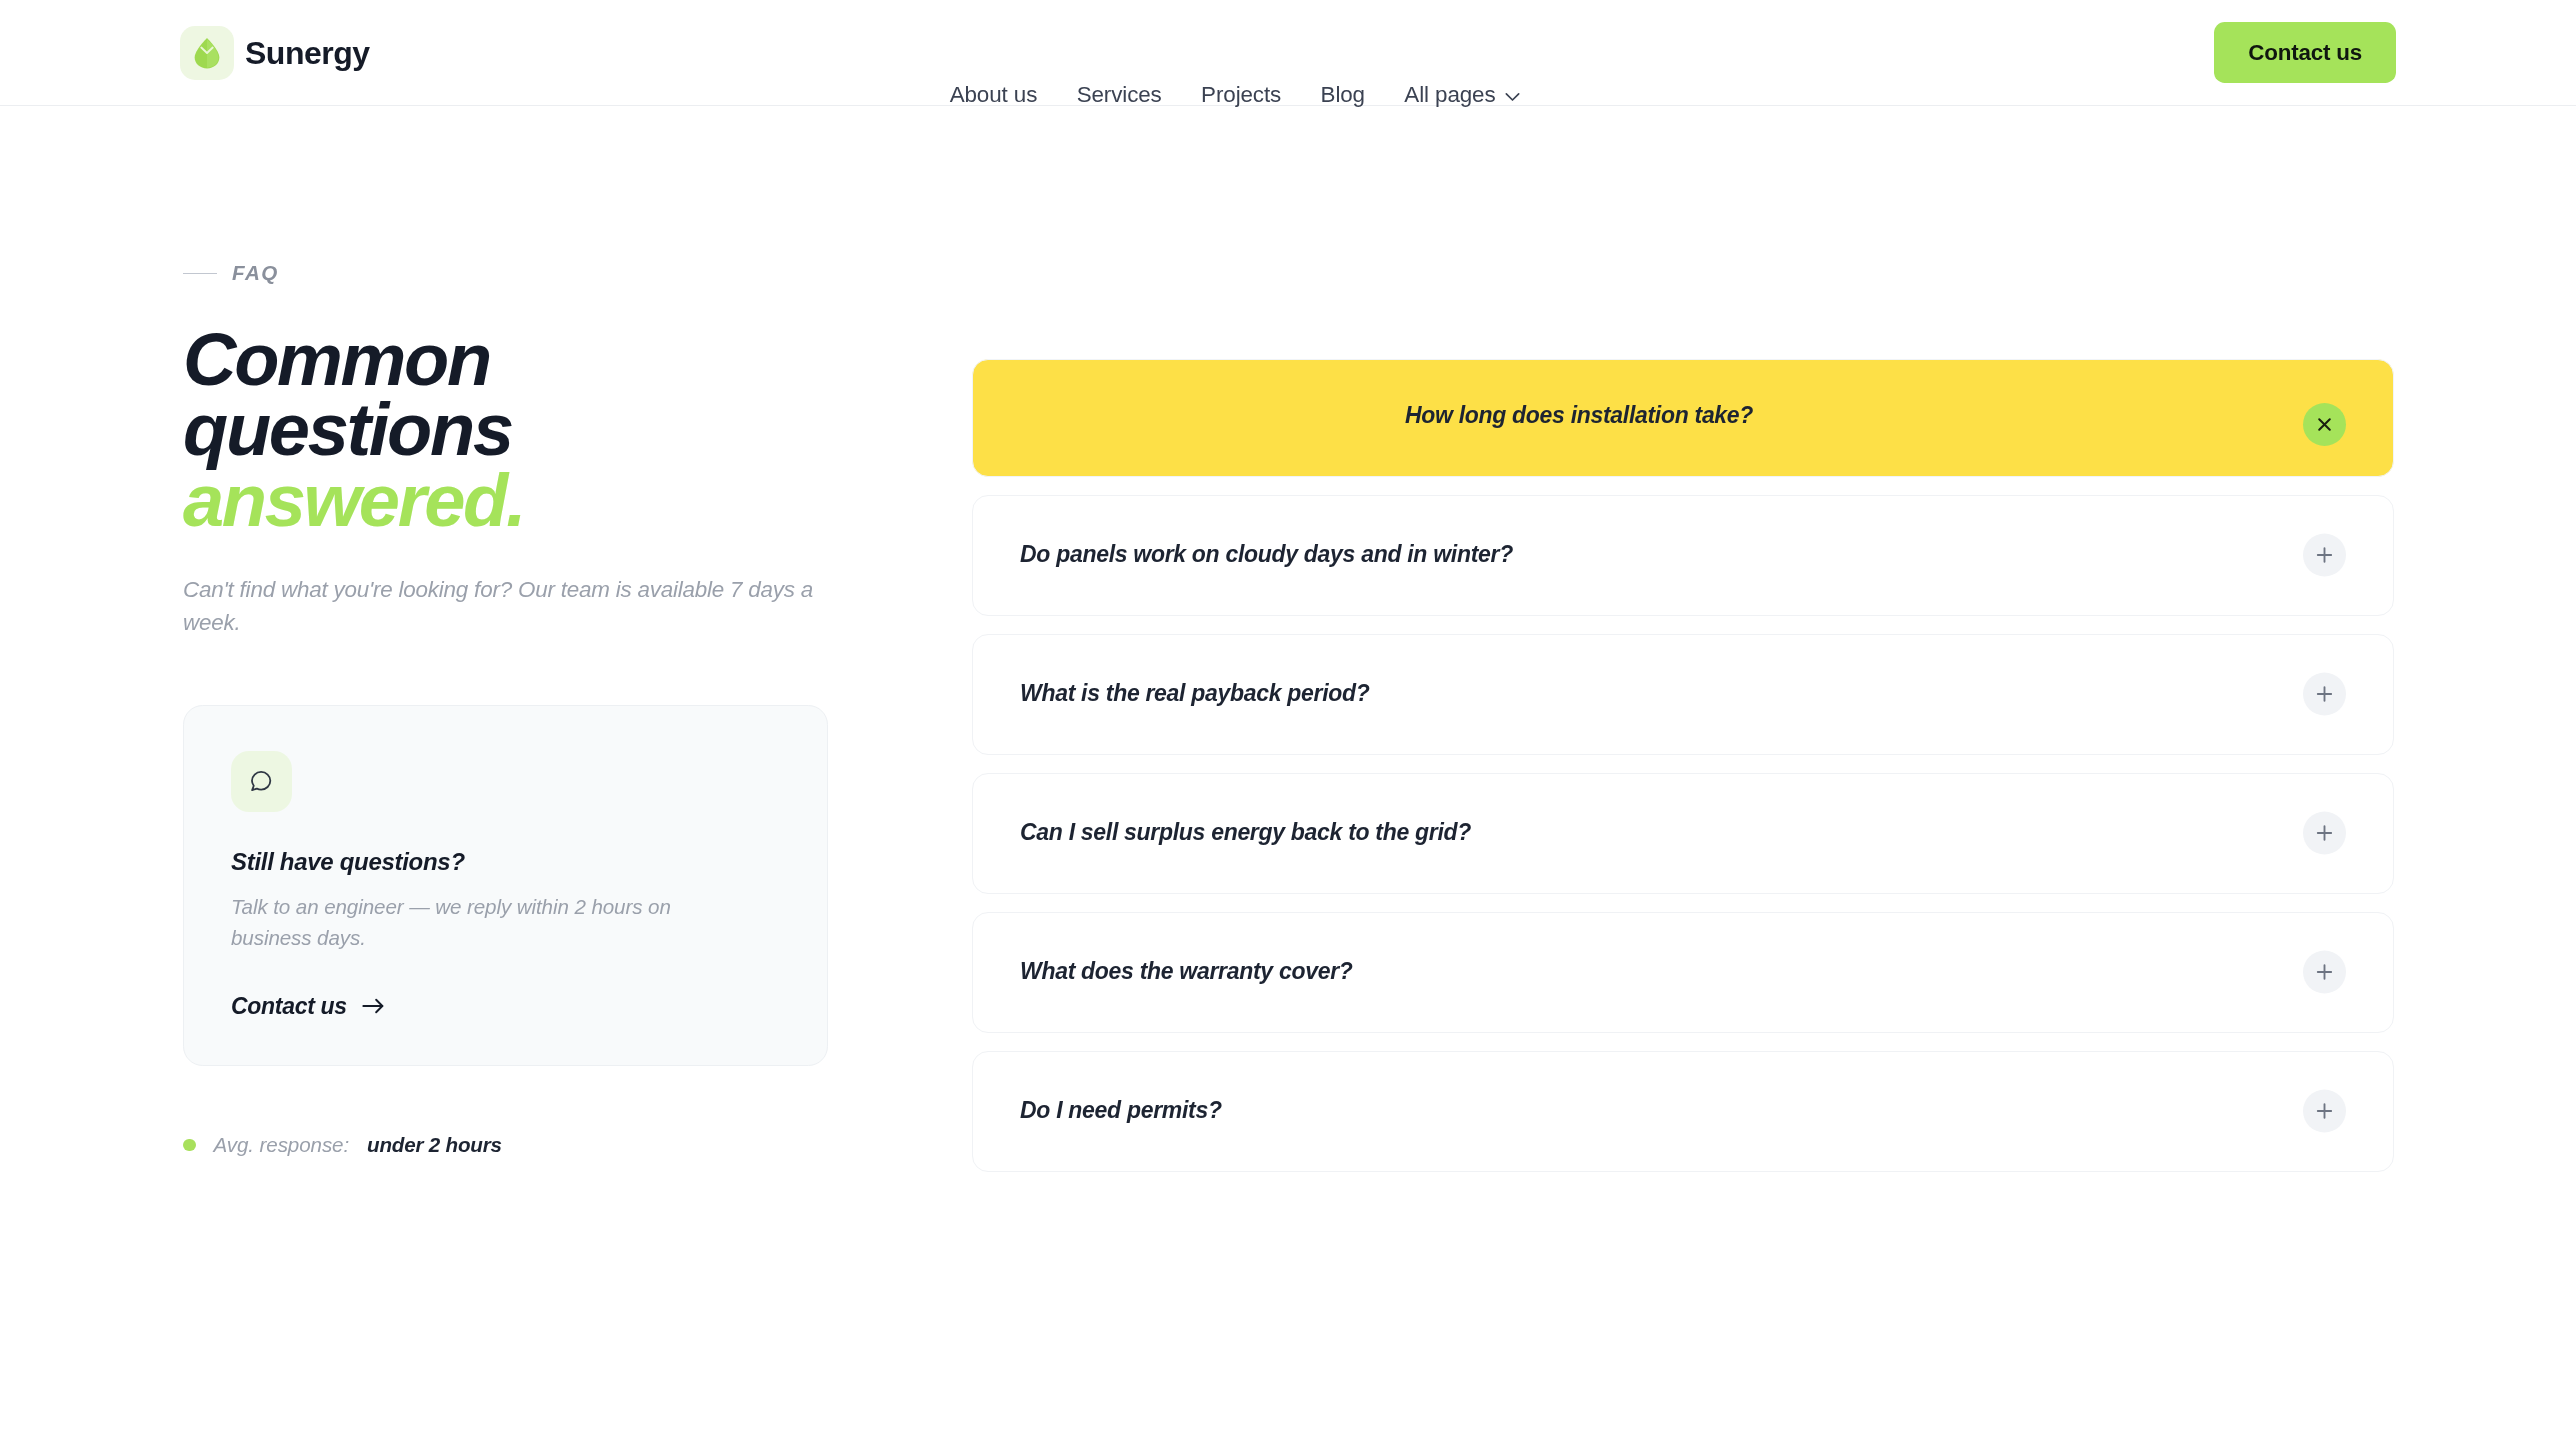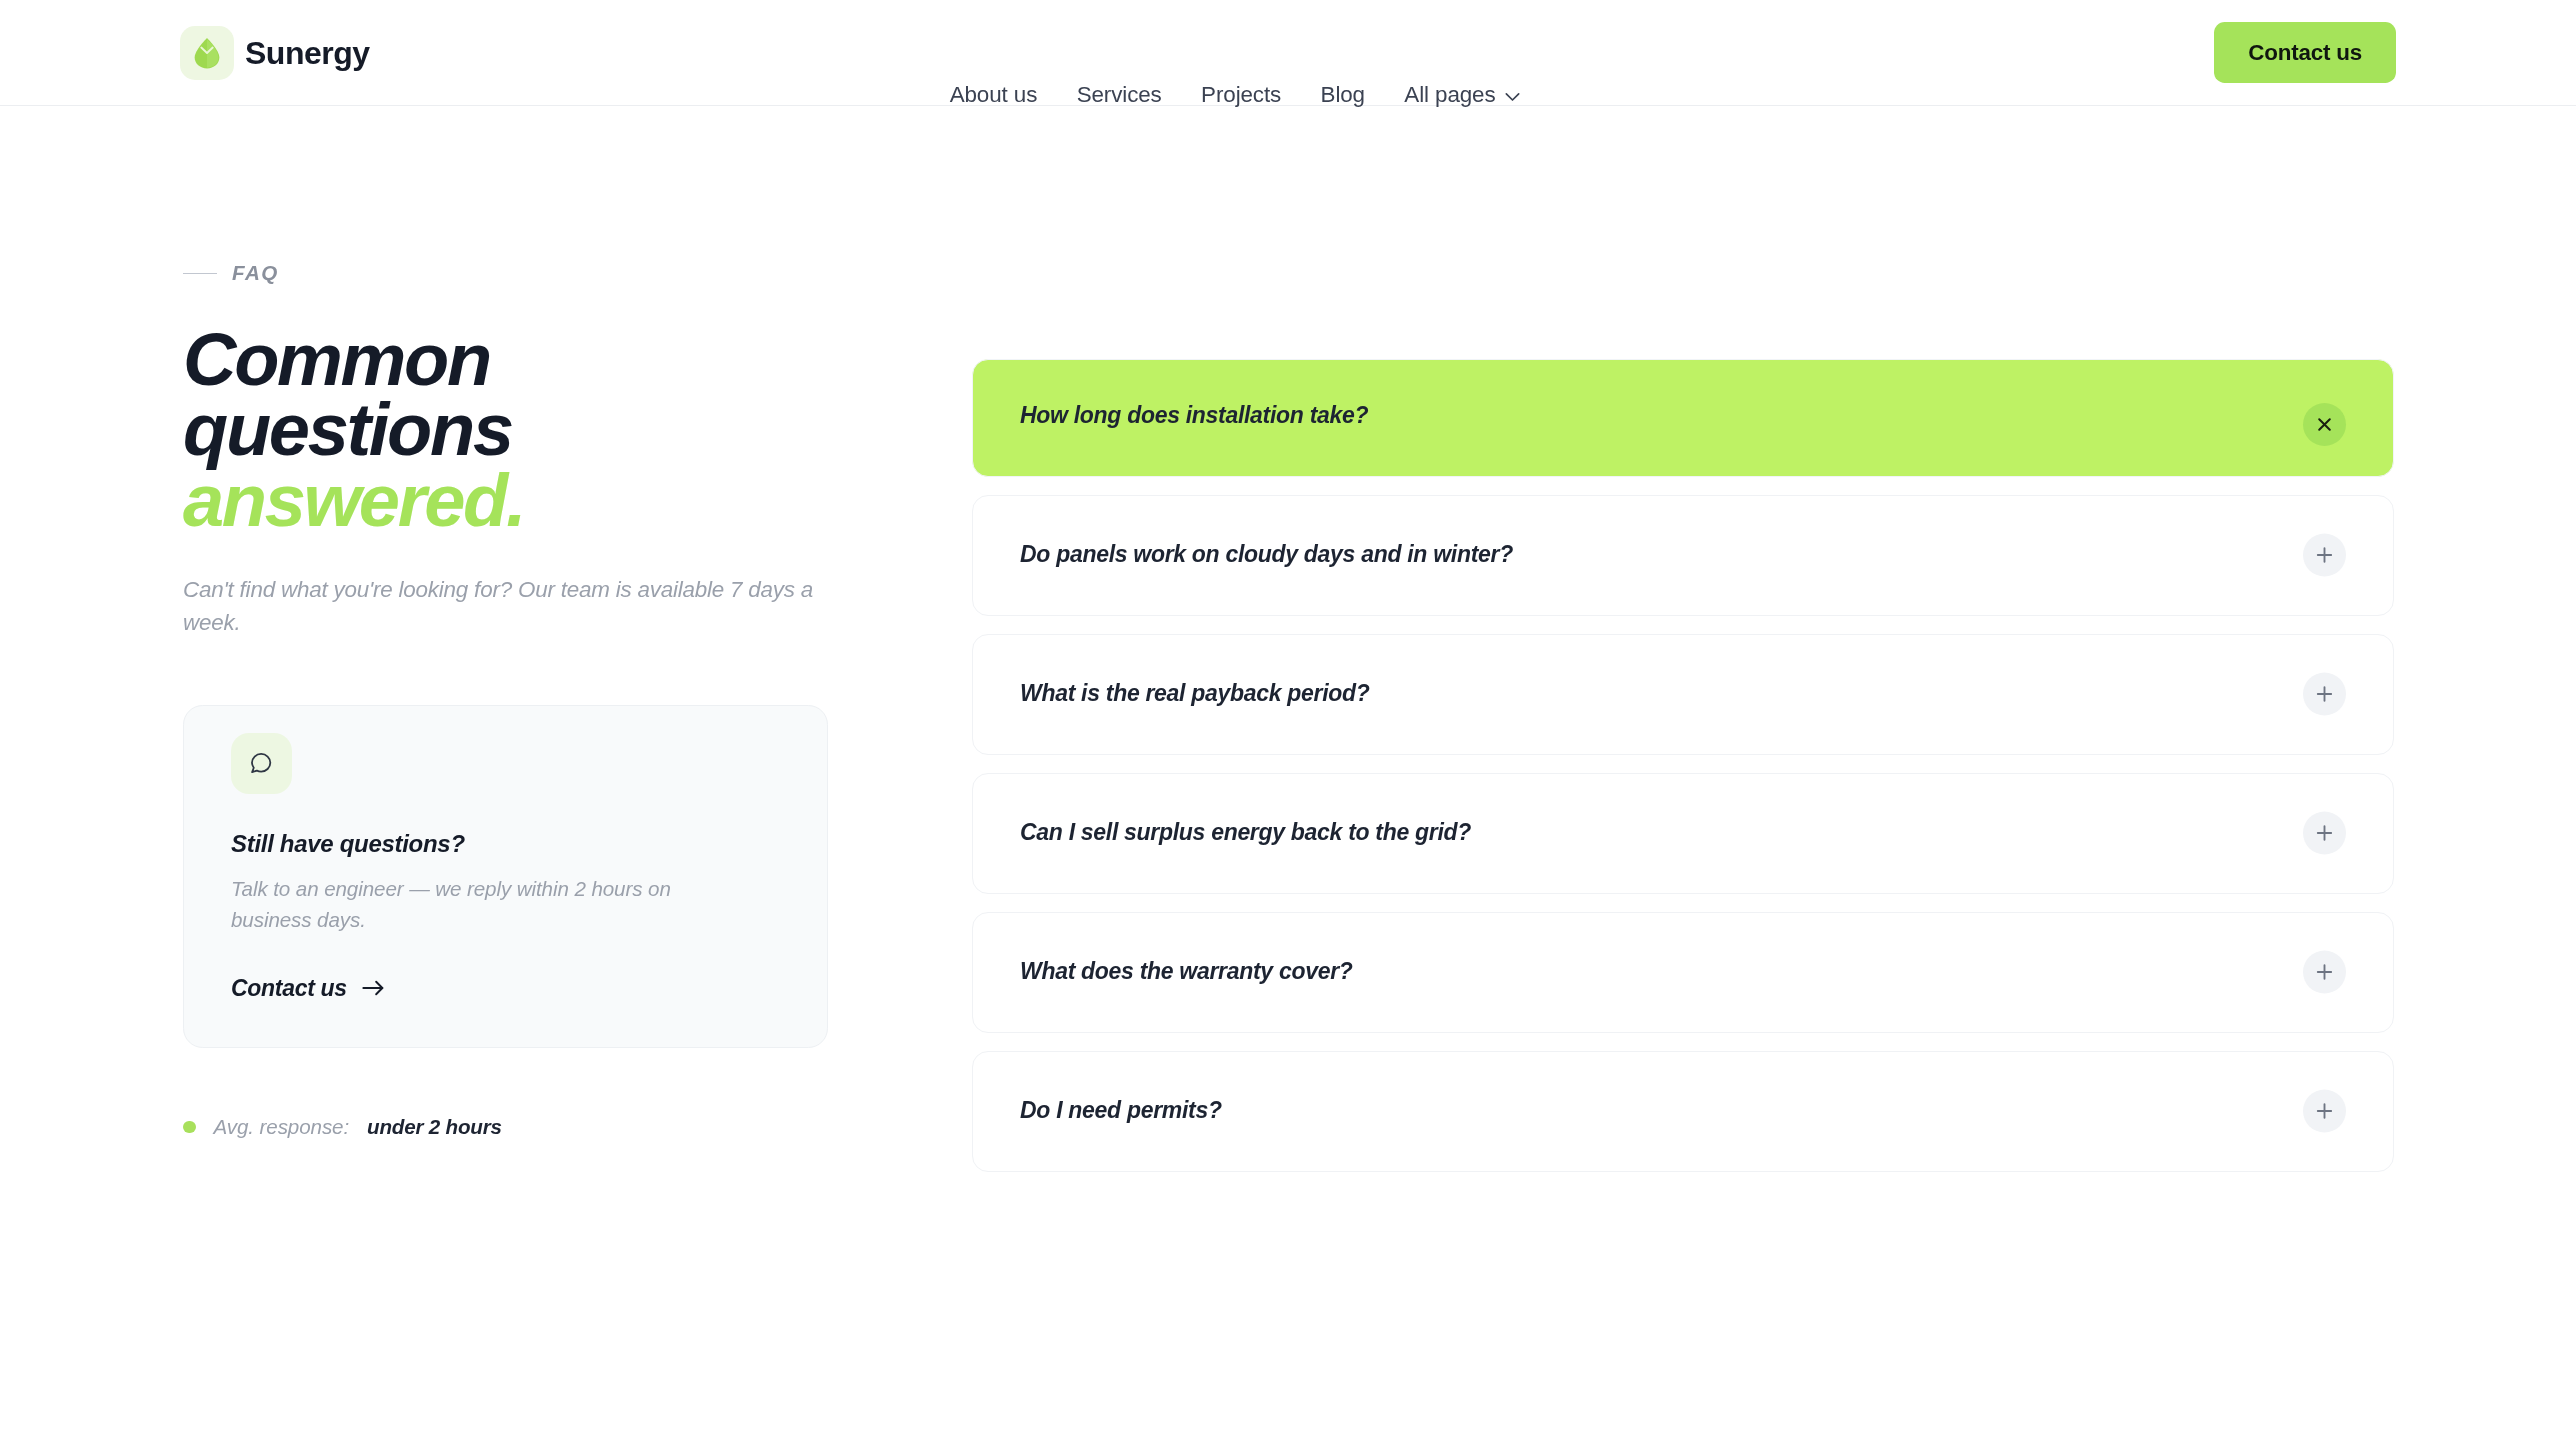--- a/index.html
+++ b/index.html
@@ -148,21 +148,21 @@
     letter-spacing: -0.2px;
     width: 653px;
   }
 
   .help-card {
     margin-top: 66px;
     width: 645px;
     background: #f8fafb;
     border: 0.9px solid #edf0f3;
     border-radius: 19.7px;
-    padding: 27px 47px 47px 47px;
+    padding: 45px 47px 47px 47px;
   }
   .help-icon {
     width: 61px;
     height: 61px;
     border-radius: 18px;
     background: #edf7e2;
     display: flex;
     align-items: center;
     justify-content: center;
   }
@@ -234,24 +234,25 @@
   .faq-item {
     background: #ffffff;
     border: 0.9px solid #f0f2f5;
     border-radius: 16px;
     margin-bottom: 18px;
     position: relative;
     padding: 0 54px 0 47px;
   }
   .faq-item.collapsed { height: 121px; display: flex; align-items: center; }
   .faq-item.expanded {
-    background: #bef264;
+    background: #fde047;
     border-color: #f1f4f7;
     padding-top: 41px;
     padding-bottom: 45px;
+    text-align: center;
   }
 
   .faq-q {
     font-size: 23px;
     font-weight: 700;
     color: #1d2432;
     letter-spacing: -0.3px;
     line-height: 1.3;
     max-width: 1118px;
   }

